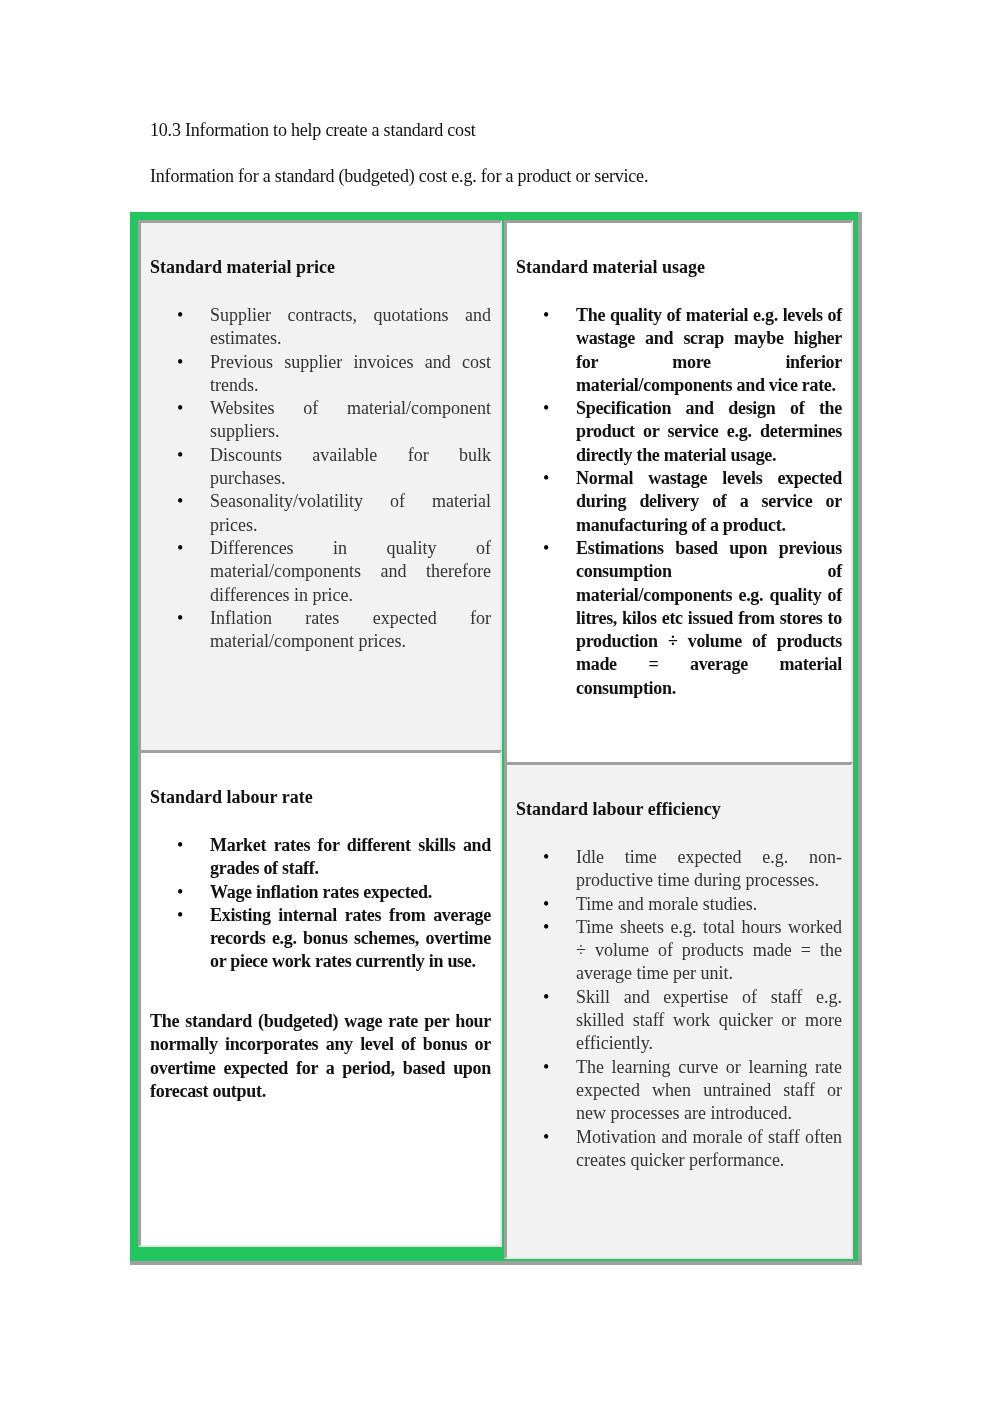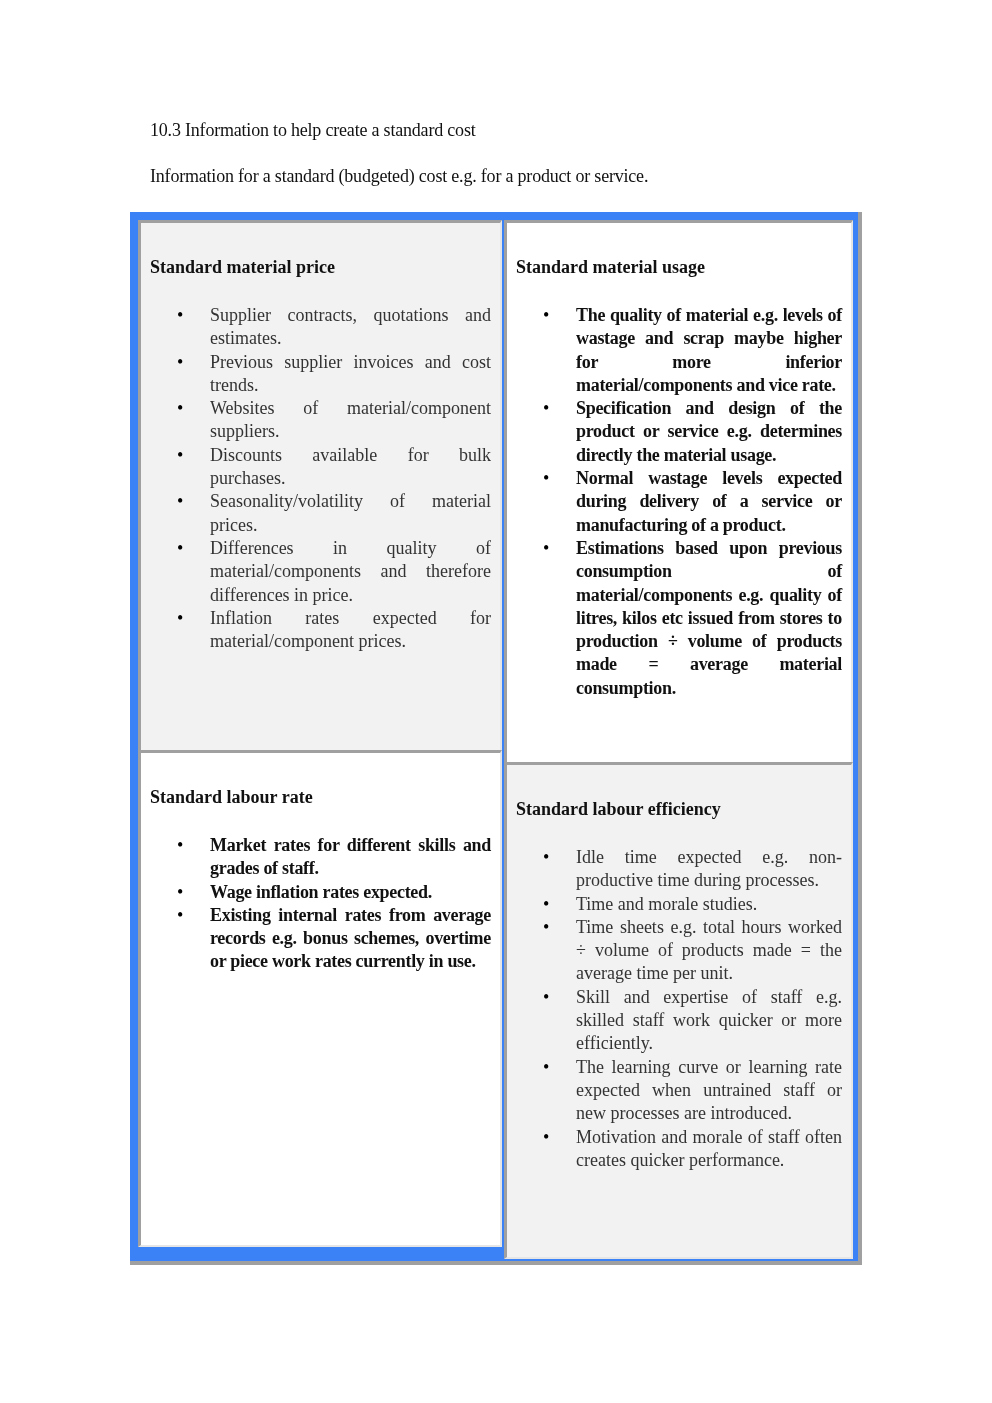--- a/index.html
+++ b/index.html
@@ -27,21 +27,21 @@
     #heading1 { top: 120px; }
     #heading2 { top: 166px; text-align: center; }
 
     
     .frame {
       position: absolute;
       left: 130px;
       top: 212px;
       width: 728px;
       height: 1049px;
-      background: #3b82f6;
+      background: #22c55e;
       border-right: 4px solid #a0a0a0;
       border-bottom: 4px solid #a0a0a0;
     }
     .cell {
       position: absolute;
       box-sizing: border-box;
       border-top: 3px solid #a0a0a0;
       border-left: 3px solid #a0a0a0;
       border-right: 2px solid #e6e6e6;
       border-bottom: 2px solid #e6e6e6;
@@ -135,20 +135,21 @@
     </ul>
   </div>
 
   <div id="cell-lr" class="cell white">
     <div class="cell-title">Standard labour rate</div>
     <ul class="bullets">
       <li><span class="bullet">•</span><span>Market rates for different skills and grades of staff.</span></li>
       <li><span class="bullet">•</span><span>Wage inflation rates expected.</span></li>
       <li><span class="bullet">•</span><span>Existing internal rates from average records e.g. bonus schemes, overtime or piece work rates currently in use.</span></li>
     </ul>
+    <div class="para">The standard (budgeted) wage rate per hour normally incorporates any level of bonus or overtime expected for a period, based upon forecast output.</div>
   </div>
 
   <div id="cell-le" class="cell shaded">
     <div class="cell-title">Standard labour efficiency</div>
     <ul class="bullets">
       <li><span class="bullet">•</span><span>Idle time expected e.g. non-productive time during processes.</span></li>
       <li><span class="bullet">•</span><span>Time and morale studies.</span></li>
       <li><span class="bullet">•</span><span>Time sheets e.g. total hours worked ÷ volume of products made = the average time per unit.</span></li>
       <li><span class="bullet">•</span><span>Skill and expertise of staff e.g. skilled staff work quicker or more efficiently.</span></li>
       <li><span class="bullet">•</span><span>The learning curve or learning rate expected when untrained staff or new processes are introduced.</span></li>

